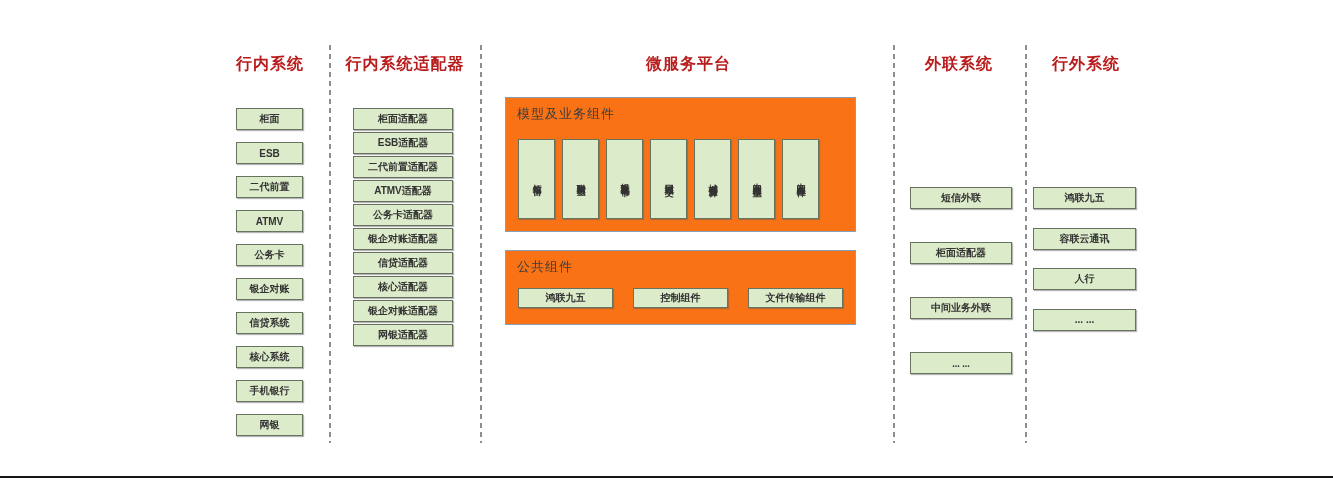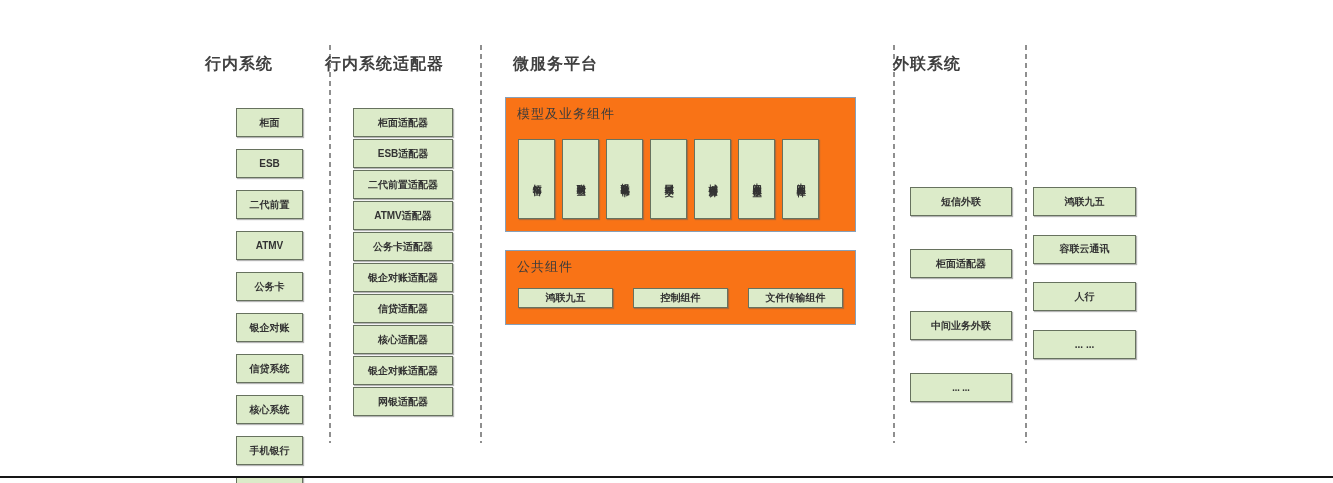--- a/index.html
+++ b/index.html
@@ -5,36 +5,36 @@
   html,body{margin:0;padding:0;background:#ffffff;}
   body{font-family:"Liberation Sans","DejaVu Sans",sans-serif;}
   .canvas{position:relative;width:1333px;height:483px;background:#ffffff;overflow:hidden;}
 
   
   .divider{position:absolute;top:45px;height:398px;width:2px;
     background:repeating-linear-gradient(to bottom,#8f8f8f 0 5px,transparent 5px 9px);}
   .d1{left:329px}.d2{left:480px}.d3{left:893px}.d4{left:1025px}
 
   
-  .col-title{position:absolute;top:54px;font-size:16px;font-weight:bold;color:#404040;
-    letter-spacing:1px;}
+  .col-title{position:absolute;top:54px;font-size:16px;font-weight:bold;color:#b91c1c;
+    text-align:center;letter-spacing:1px;}
   .t1{left:205px;width:130px}
   .t2{left:325px;width:160px}
   .t3{left:513px;width:351px}
   .t4{left:893px;width:132px}
   .t5{left:1020px;width:132px}
 
   
   .gbox{background:#dcebc9;border:1px solid #67725f;box-shadow:1px 1px 1px rgba(90,90,90,.45);
     color:#333;font-size:10px;font-weight:bold;display:flex;align-items:center;justify-content:center;
     box-sizing:border-box;white-space:nowrap;}
 
   
   .stack{position:absolute;display:flex;flex-direction:column;}
-  .stack .gbox{height:29px;width:100%;}
+  .stack .gbox{height:22px;width:100%;}
   .s1{left:236px;top:108px;width:67px;gap:12px;}
   .s2{left:353px;top:108px;width:100px;gap:2px;}
   .s4{left:910px;top:187px;width:102px;gap:33px;font-family:Liberation Serif, serif;}
   .s5{left:1033px;top:187px;width:103px;gap:18.5px;align-items:flex-end;}
 
   
   .panel{position:absolute;left:505px;width:351px;background:#f97316;border:1px solid #86a0b9;
     box-sizing:border-box;}
   .p1{top:97px;height:135px}
   .p2{top:250px;height:75px}
@@ -62,20 +62,21 @@
 
   <div class="divider d1"></div>
   <div class="divider d2"></div>
   <div class="divider d3"></div>
   <div class="divider d4"></div>
 
   <div class="col-title t1">行内系统</div>
   <div class="col-title t3">微服务平台</div>
   <div class="col-title t2">行内系统适配器</div>
   <div class="col-title t4">外联系统</div>
+  <div class="col-title t5">行外系统</div>
 
   <div class="stack s1">
 
   <div class="gbox">柜面</div>
       <div class="gbox">ESB</div>
       <div class="gbox">二代前置</div>
       <div class="gbox">ATMV</div>
       <div class="gbox">公务卡</div>
       <div class="gbox">银企对账</div>
       <div class="gbox">信贷系统</div>

